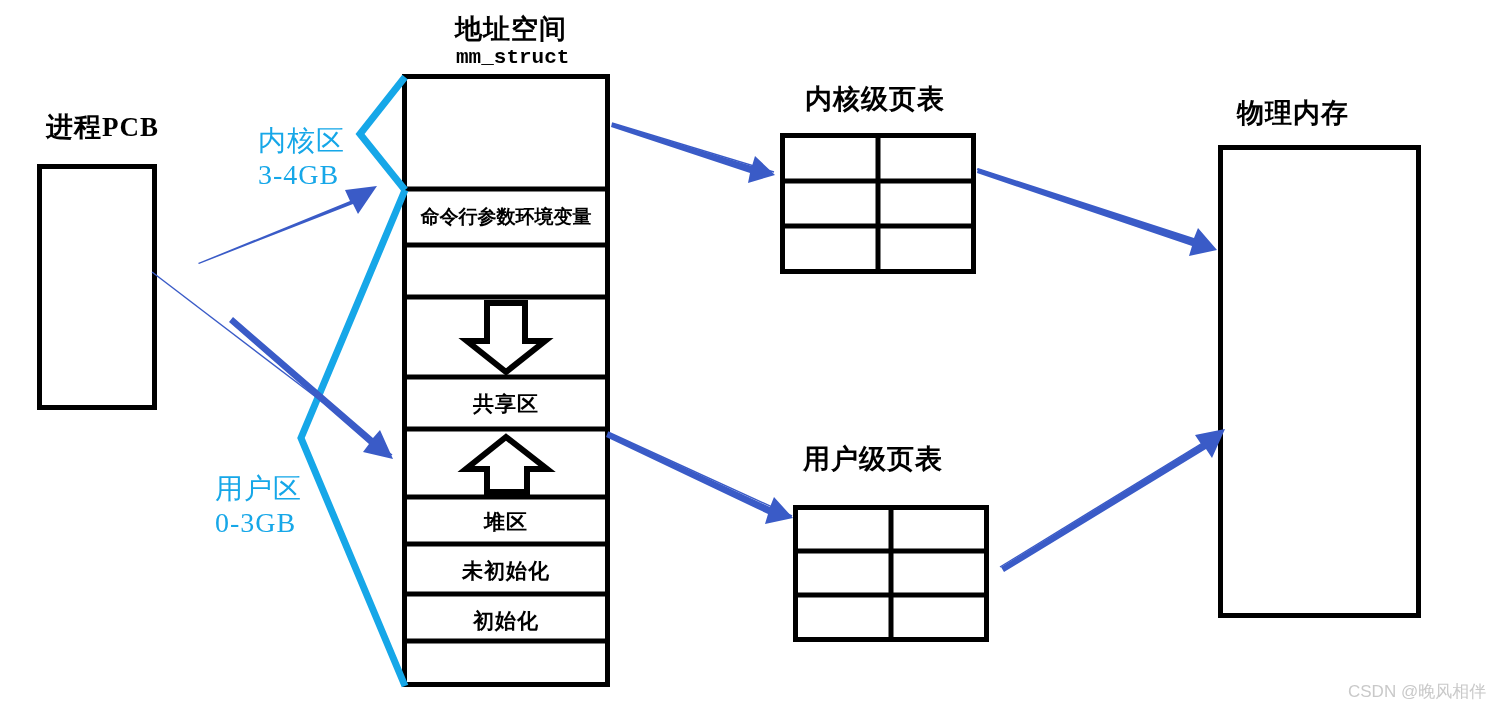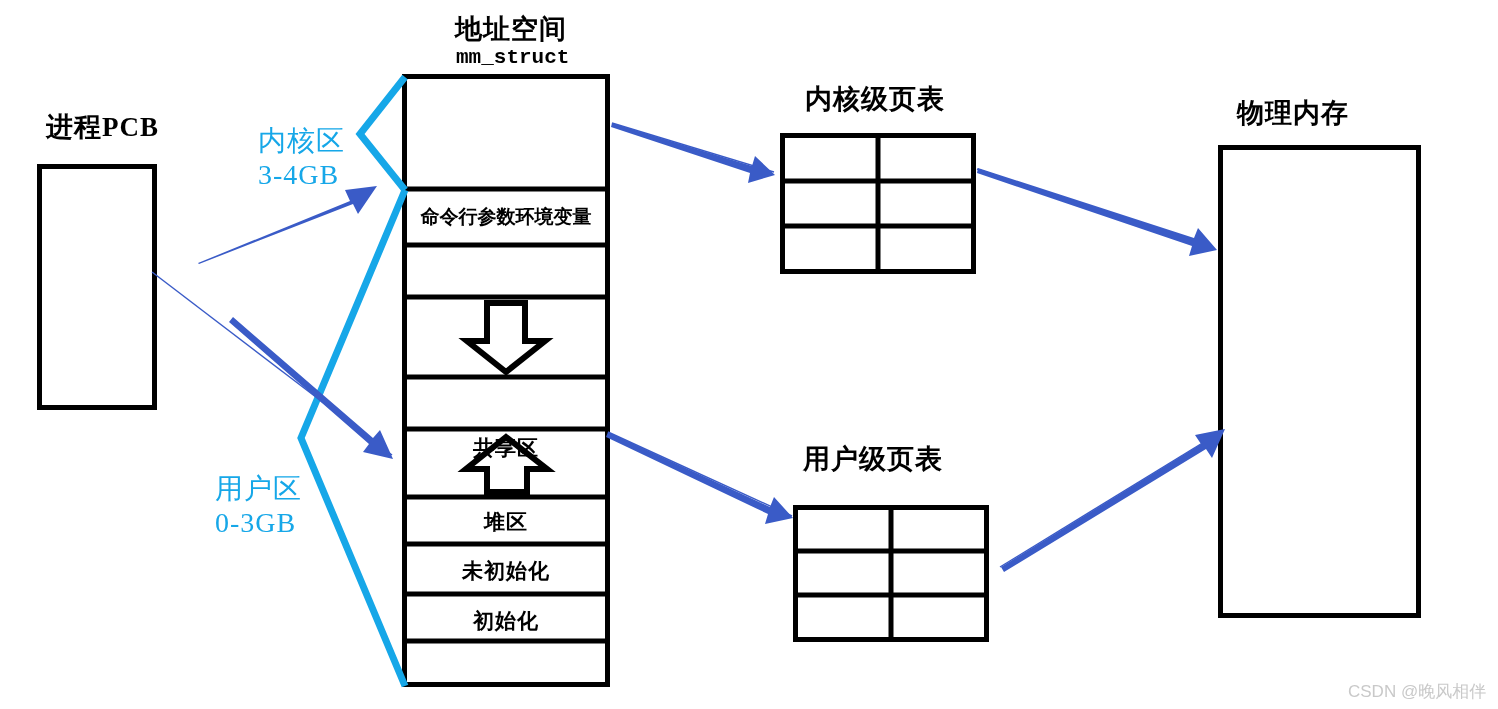--- a/index.html
+++ b/index.html
@@ -162,21 +162,21 @@
     <div>3-4GB</div>
   </div>
 
   <div class="cyan-lbl" style="left:215px; top:424px;margin-top:48px;">
     <div>用户区</div>
     <div>0-3GB</div>
   </div>
 
   <div style="position:absolute; left:402px; top:74px; width:208px; height:613px;">
     <div class="seg-label small" style="top:130px;">命令行参数环境变量</div>
-    <div class="seg-label" style="top:316px;margin-top:44px;">共享区</div>
+    <div class="seg-label" style="top:316px;">共享区</div>
     <div class="seg-label" style="top:483px;">未初始化</div>
     <div class="seg-label" style="top:434px;">堆区</div>
     <div class="seg-label" style="top:533px;">初始化</div>
   </div>
 
   <div class="lbl title-cn" style="left:789px; top:84px;margin-left:16px;">内核级页表</div>
   <div class="lbl title-cn" style="left:803px; top:444px;">用户级页表</div>
 
   <div class="lbl title-cn" style="left:1237px; top:98px;">物理内存</div>
 

